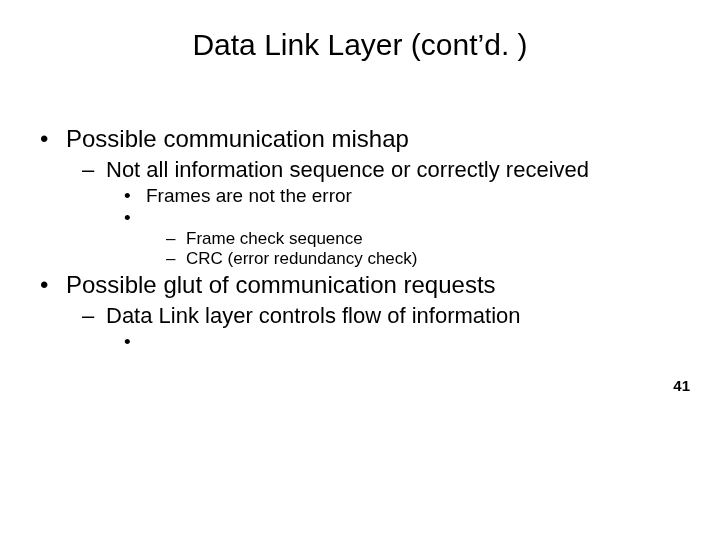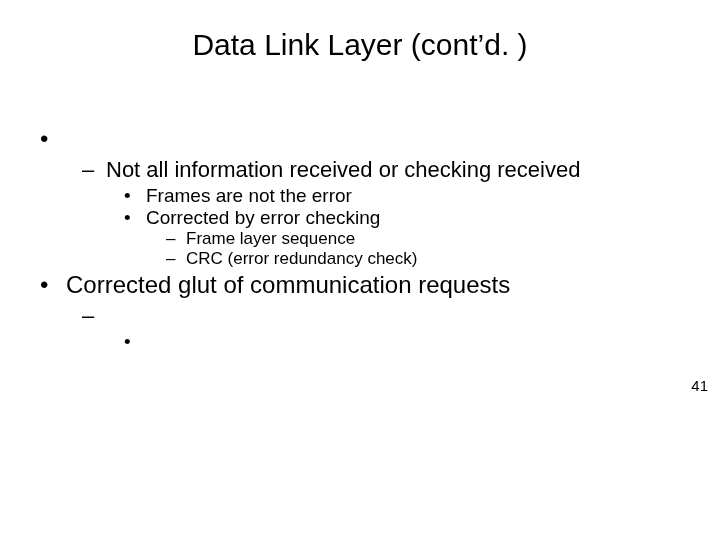--- a/index.html
+++ b/index.html
@@ -55,86 +55,88 @@
   .lvl3 > li > .row > .bullet { width: 22px; flex: none; }
   .lvl4 { margin-top: 0; }
   .lvl4 > li {
     font-size: 17px;
     margin-left: 42px;
   }
   .lvl4 > li > .row { display: flex; align-items: baseline; }
   .lvl4 > li > .row > .bullet { width: 20px; flex: none; }
   .pagenum {
     position: absolute;
-    right: 12px;
+    right: 30px;
     bottom: 26px;
     font-size: 15px;
+    font-weight: bold;
   }
 </style>
 </head>
 <body>
 
 <div class="slide">
 
   <div class="title">Data Link Layer (cont’d. )</div>
 
   <div class="body">
     <ul class="lvl1">
 
       <li>
         <div class="row">
           <span class="bullet">•</span>
+          <span>Possible communication mishap</span>
         </div>
         <ul class="lvl2">
           <li>
             <div class="row">
               <span class="bullet">–</span>
-              <span>Not all information received or checking received</span>
+              <span>Not all information sequence or correctly received</span>
             </div>
             <ul class="lvl3">
               <li>
                 <div class="row">
                   <span class="bullet">•</span>
                   <span>Frames are not the error</span>
                 </div>
               </li>
               <li>
                 <div class="row">
                   <span class="bullet">•</span>
-                  <span>Corrected by error checking</span>
                 </div>
                 <ul class="lvl4">
                   <li>
                     <div class="row">
                       <span class="bullet">–</span>
-                      <span>Frame layer sequence</span>
+                      <span>Frame check sequence</span>
                     </div>
                   </li>
                   <li>
                     <div class="row">
                       <span class="bullet">–</span>
                       <span>CRC (error redundancy check)</span>
                     </div>
                   </li>
                 </ul>
               </li>
             </ul>
           </li>
         </ul>
       </li>
 
       <li>
         <div class="row">
           <span class="bullet">•</span>
-          <span>Corrected glut of communication requests</span>
+          <span>Possible glut of communication requests</span>
         </div>
         <ul class="lvl2">
           <li>
             <div class="row">
               <span class="bullet">–</span>
+              <span>Data Link layer controls flow of information</span>
             </div>
             <ul class="lvl3">
               <li>
                 <div class="row">
                   <span class="bullet">•</span>
                 </div>
               </li>
             </ul>
           </li>
         </ul>

